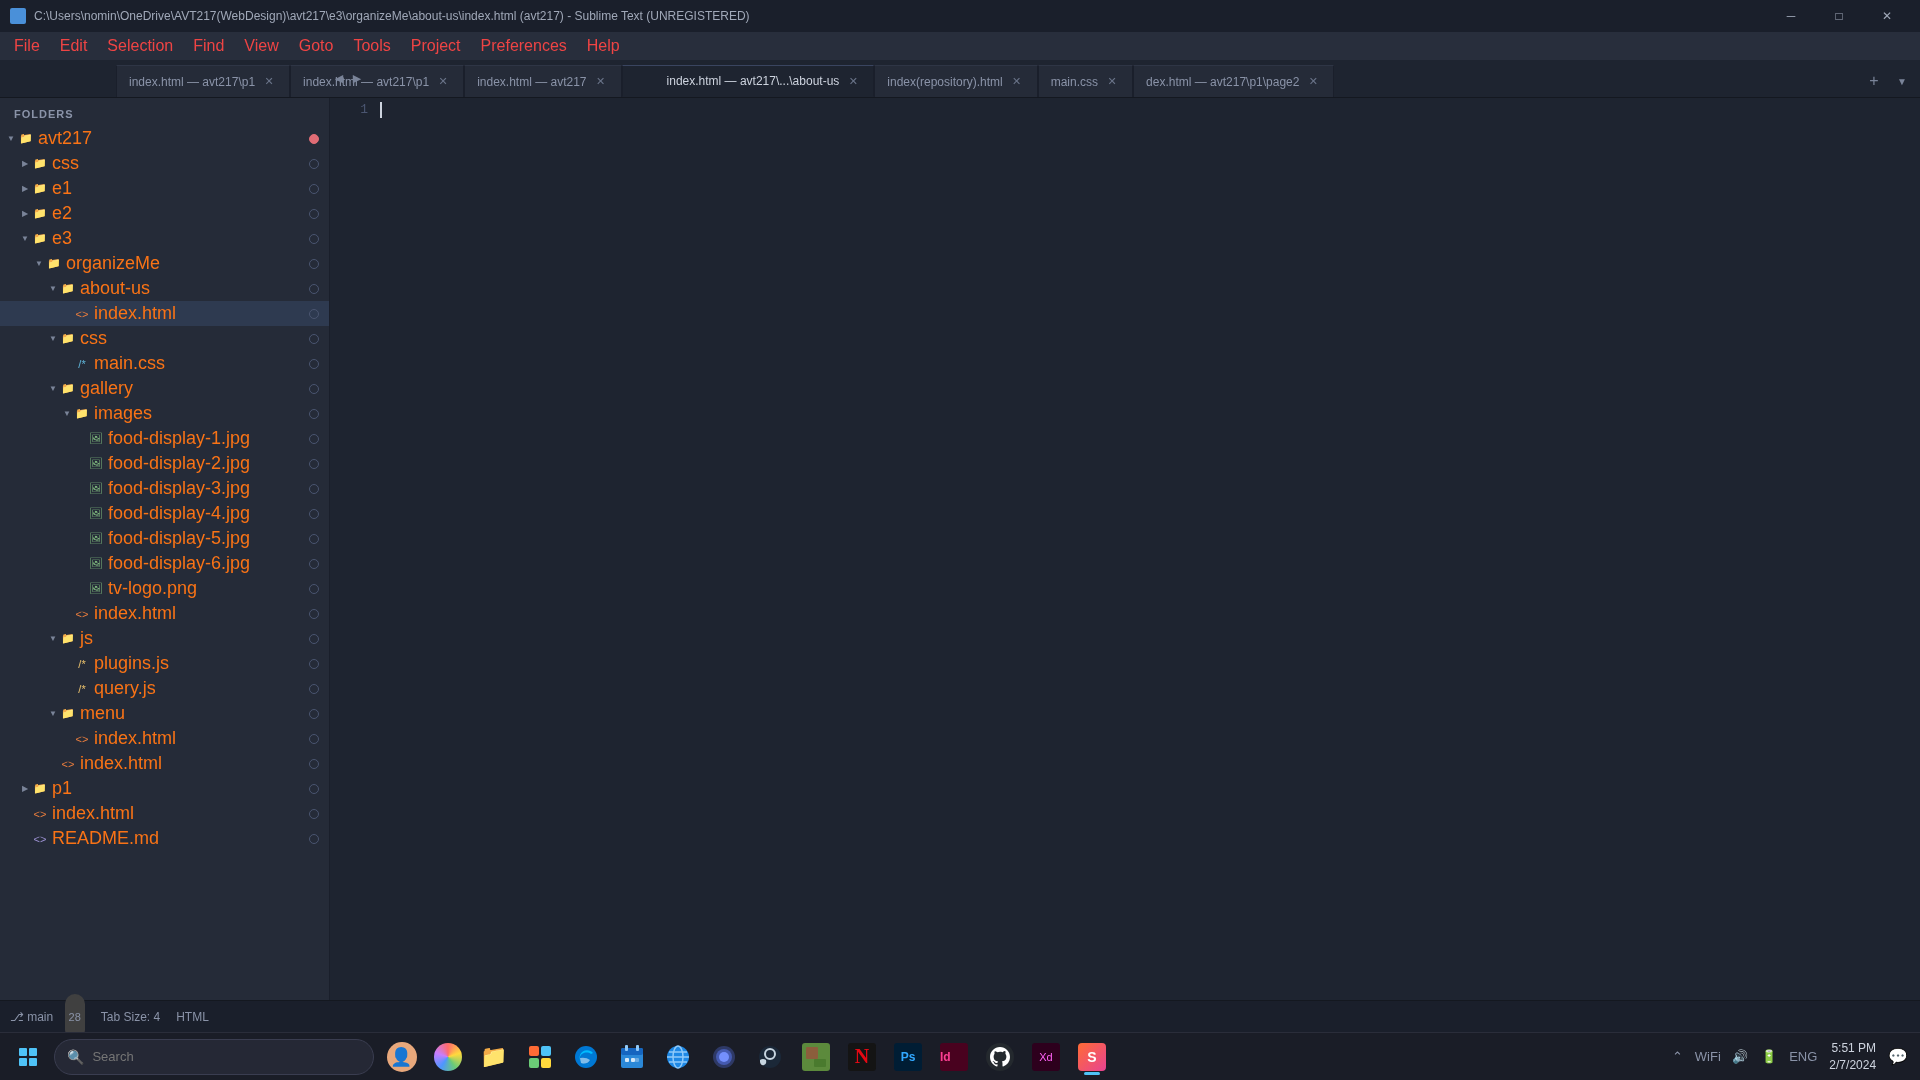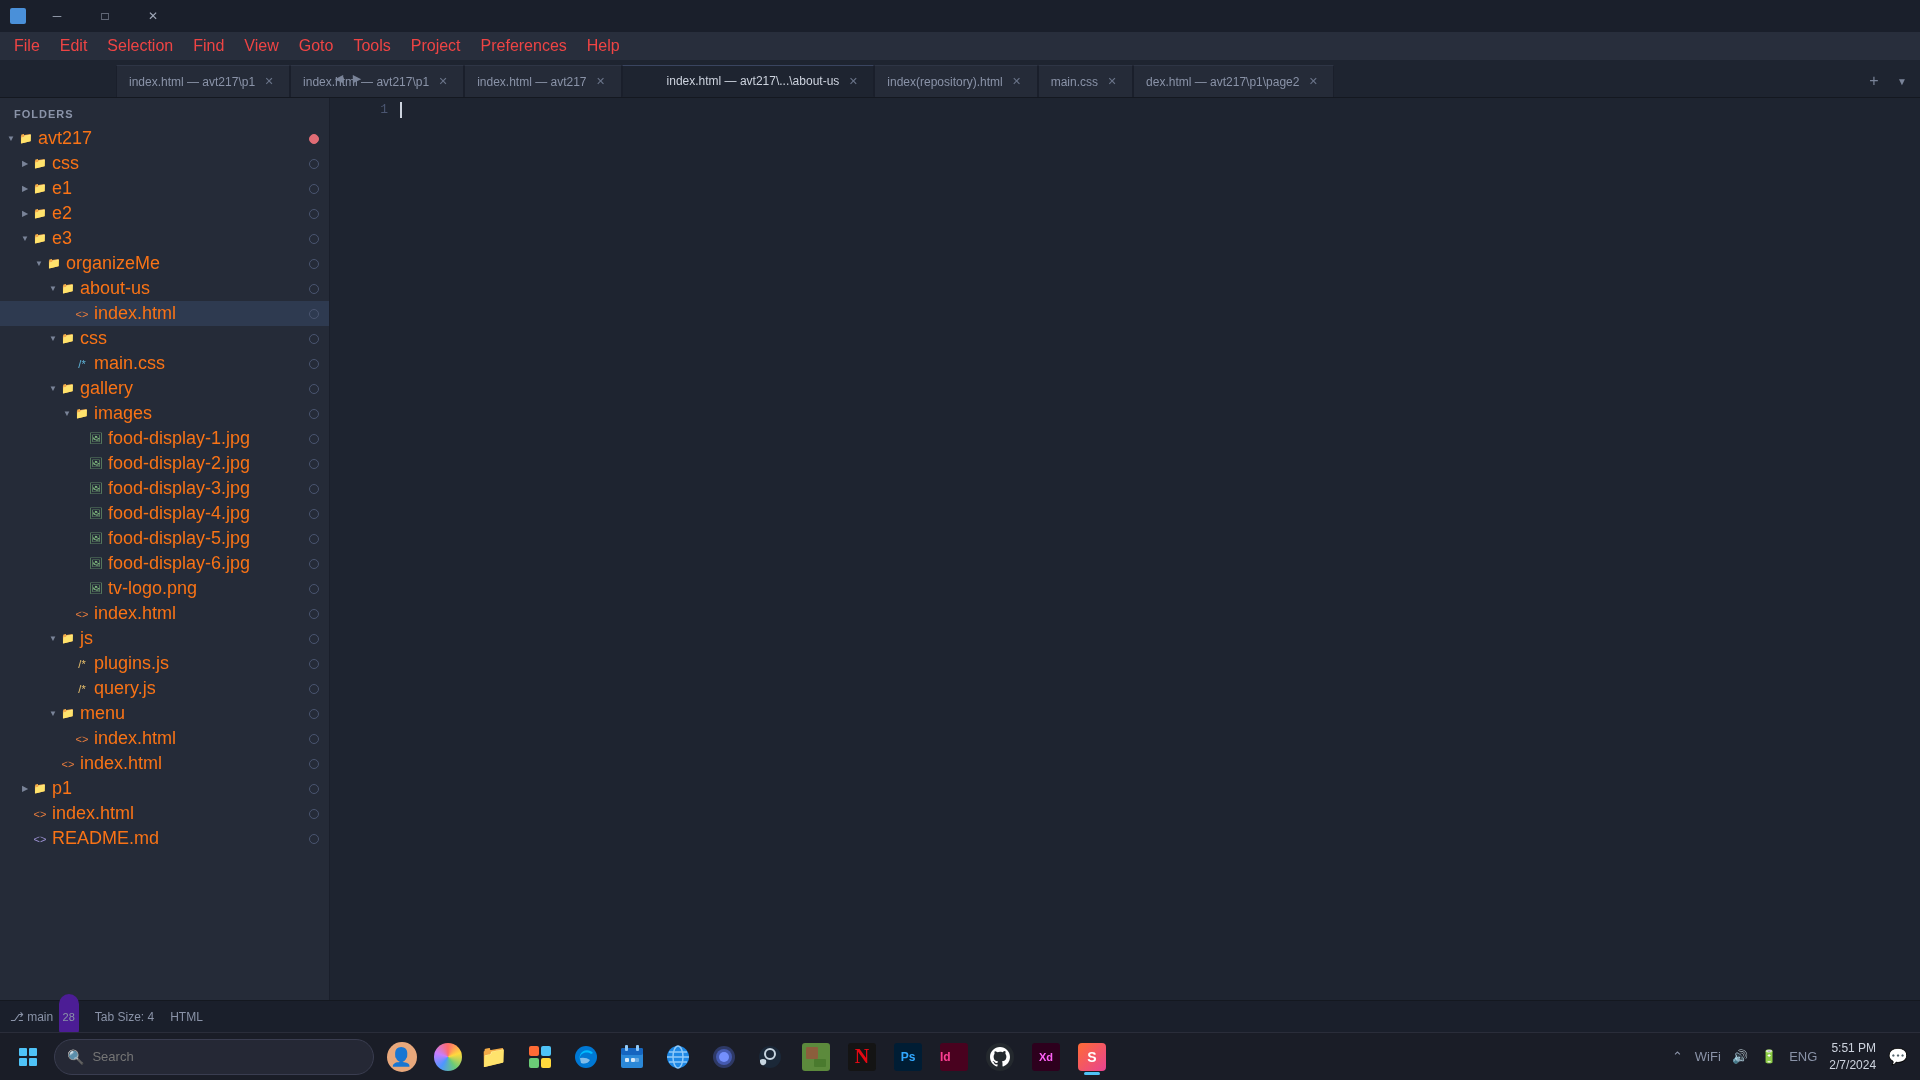--- a/index.html
+++ b/index.html
@@ -314,20 +314,21 @@
     
     .sidebar::-webkit-scrollbar { width: 6px; }
     .sidebar::-webkit-scrollbar-track { background: #1e2430; }
     .sidebar::-webkit-scrollbar-thumb { background: #3a4255; border-radius: 3px; }
   </style>
 </head>
 <body>
 
 <div class="title-bar">
   <div class="title-bar-icon"></div>
+  <span class="title-bar-text">C:\Users\nomin\OneDrive\AVT217(WebDesign)\avt217\e3\organizeMe\about-us\index.html (avt217) - Sublime Text (UNREGISTERED)</span>
   <div class="title-bar-controls">
     <div class="title-btn">─</div>
     <div class="title-btn">□</div>
     <div class="title-btn close">✕</div>
   </div>
 </div>
 
 <div class="menu-bar">
   <div class="menu-item">File</div>
   <div class="menu-item">Edit</div>
@@ -378,21 +379,21 @@
       <div class="tab-close">✕</div>
     </div>
 
     <div style="display:flex;align-items:center;margin-left:auto;gap:4px;padding-right:8px;">
       <div class="tab-add-btn">+</div>
       <div class="tab-menu-btn">▼</div>
     </div>
   </div>
 </div>
 
-<div class="main-layout" style="height: calc(1080px - 32px - 28px - 38px - 32px - 48px); gap: 20px;">
+<div class="main-layout" style="height: calc(1080px - 32px - 28px - 38px - 32px - 48px);">
 
   <div class="sidebar">
     <div class="sidebar-header">FOLDERS</div>
 
     <div class="tree-item">
       <span class="indent" style="width:4px;"></span>
       <span class="arrow">▼</span>
       <span class="file-icon folder-icon">📁</span>
       <span class="item-name">avt217</span>
       <span class="item-badge red"></span>
@@ -637,21 +638,21 @@
     </div>
   </div>
 
 </div>
 
 <div class="status-bar">
   <div class="status-right">
     <div class="status-item">
       <span>⎇</span>
       <span>main</span>
-      <span style="font-size:11px;background:#4c1d95;padding:17px 4px;border-radius:10px;margin-left:2px;">28</span>
+      <span style="font-size:11px;background:#404040;padding:17px 4px;border-radius:10px;margin-left:8px;">28</span>
     </div>
     <div class="status-item">Tab Size: 4</div>
     <div class="status-item">HTML</div>
   </div>
 </div>
 
 <div class="taskbar">
 
   <div class="taskbar-start">
     <div class="win-logo">
@@ -767,21 +768,21 @@
     <div class="taskbar-app">
       <div style="width:28px;height:28px;background:#24292e;border-radius:50%;display:flex;align-items:center;justify-content:center;">
         <svg width="20" height="20" viewBox="0 0 20 20" fill="white">
           <path d="M10 0C4.48 0 0 4.48 0 10c0 4.42 2.87 8.17 6.84 9.49.5.09.68-.22.68-.48l-.01-1.69c-2.78.6-3.37-1.34-3.37-1.34-.45-1.16-1.11-1.47-1.11-1.47-.91-.62.07-.61.07-.61 1 .07 1.53 1.03 1.53 1.03.89 1.52 2.34 1.08 2.91.83.09-.65.35-1.08.63-1.33-2.22-.25-4.55-1.11-4.55-4.94 0-1.09.39-1.98 1.03-2.68-.1-.25-.45-1.27.1-2.64 0 0 .84-.27 2.75 1.02A9.56 9.56 0 0110 4.8c.85 0 1.7.11 2.5.33 1.91-1.29 2.75-1.02 2.75-1.02.55 1.37.2 2.39.1 2.64.64.7 1.03 1.59 1.03 2.68 0 3.84-2.34 4.68-4.57 4.93.36.31.68.92.68 1.85l-.01 2.75c0 .26.18.57.69.47C17.14 18.16 20 14.42 20 10c0-5.52-4.48-10-10-10z"></path>
         </svg>
       </div>
     </div>
 
     <div class="taskbar-app">
       <div style="width:28px;height:28px;background:#2d001d;border-radius:3px;display:flex;align-items:center;justify-content:center;">
-        <span style="color:#ff61f6;font-size:11px;font-weight:bold;font-family:Arial;">Xd</span>
+        <span style="color:#ff61f6;font-size:11px;font-weight:normal;font-family:Arial;">Xd</span>
       </div>
     </div>
 
     <div class="taskbar-app active">
       <div class="app-icon-sublime">S</div>
     </div>
 
   </div>
 
   <div class="taskbar-tray">

